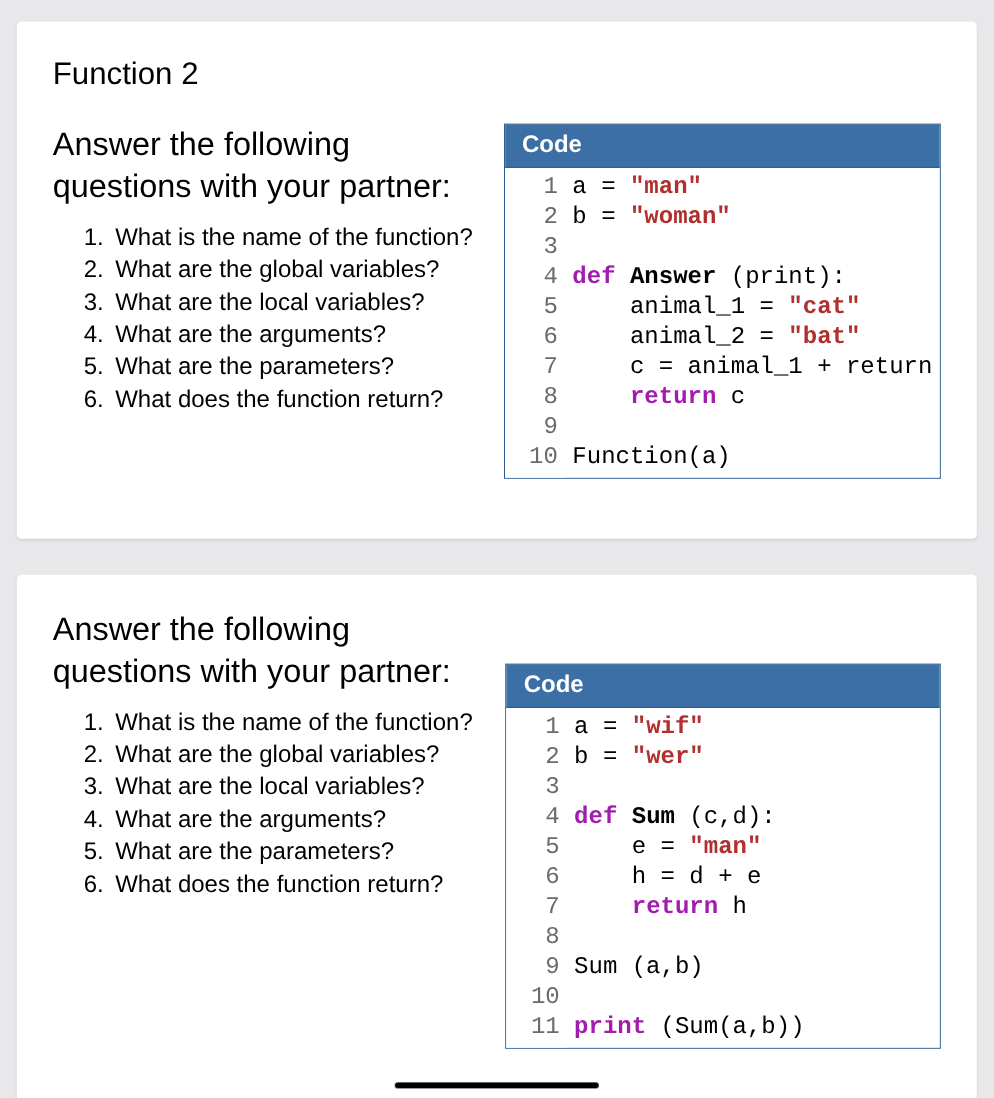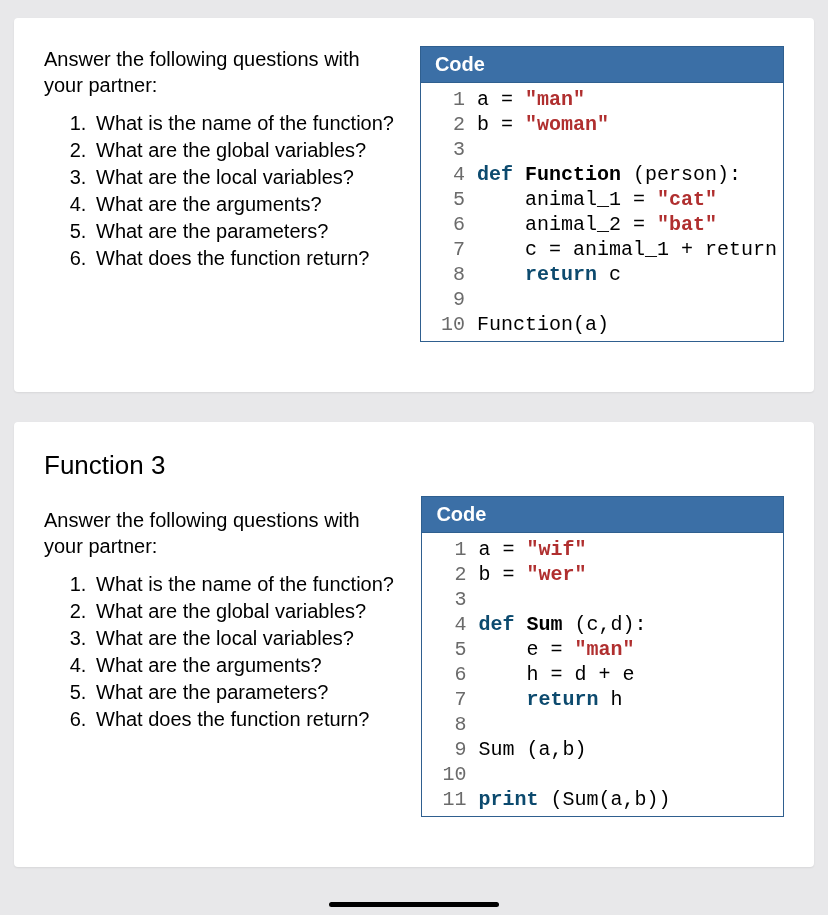--- a/index.html
+++ b/index.html
@@ -21,21 +21,21 @@
   }
   .row { display: flex; gap: 20px; }
   .left { flex: 1 1 50%; }
   .right { flex: 0 0 49%; }
   .card-title {
     font-size: 26px;
     font-weight: 400;
     margin: 0 0 26px 0;
   }
   .intro {
-    font-size: 20px;
+    font-size: 27px;
     margin: 0 0 12px 0;
     line-height: 1.3;
   }
   ol.qlist {
     margin: 2px;
     padding-left: 46px;
     font-size: 20px;
     line-height: 1.35;
   }
   ol.qlist li { padding-left: 4px; }
@@ -64,41 +64,42 @@
     text-align: right;
     padding: 4px 6px 4px 8px;
     user-select: none;
     white-space: pre;
   }
   .code-lines {
     padding: 4px 6px 4px 6px;
     white-space: pre;
     color: #000;
   }
-  .kw  { color: #0c4a6e; font-weight: bold; margin-top: 20px; }
+  .kw  { color: #a21caf; font-weight: bold; margin-top: 20px; }
   .fn  { color: #000; font-weight: bold; }
   .str { color: #b02f2f; font-weight: bold; }
   .nm  { color: #000; }
   .home-indicator {
     width: 170px;
     height: 5px;
     background: #000;
     border-radius: 3px;
     margin: 0 auto;
     position: fixed;
     left: 50%;
     transform: translateX(-50%);
     bottom: 8px;
   }
   .spacer-right { height: 46px; }
 </style>
 </head>
 <body>
 
 <div class="card">
+  <h2 class="card-title">Function 2</h2>
   <div class="row">
     <div class="left">
       <p class="intro">Answer the following questions with your partner:</p>
       <ol class="qlist">
         <li>What is the name of the function?</li>
         <li>What are the global variables?</li>
         <li>What are the local variables?</li>
         <li>What are the arguments?</li>
         <li>What are the parameters?</li>
         <li>What does the function return?</li>
@@ -114,37 +115,36 @@
   4
   5
   6
   7
   8
   9
  10</div>
           <div class="code-lines"><span class="nm">a = </span><span class="str">"man"</span>
 <span class="nm">b = </span><span class="str">"woman"</span>
 <span class="nm"> </span>
-<span class="kw">def </span><span class="fn">Function </span><span class="nm">(person):</span>
+<span class="kw">def </span><span class="fn">Answer </span><span class="nm">(print):</span>
 <span class="nm">    animal_1 = </span><span class="str">"cat"</span>
 <span class="nm">    animal_2 = </span><span class="str">"bat"</span>
 <span class="nm">    c = animal_1 + return</span>
 <span class="nm">    </span><span class="kw">return </span><span class="nm">c</span>
 <span class="nm"> </span>
 <span class="nm">Function(a)</span></div>
         </div>
       </div>
     </div>
   </div>
 </div>
 
 <div class="card">
   <div class="row">
     <div class="left">
-      <h2 class="card-title">Function 3</h2>
       <p class="intro">Answer the following questions with your partner:</p>
       <ol class="qlist">
         <li>What is the name of the function?</li>
         <li>What are the global variables?</li>
         <li>What are the local variables?</li>
         <li>What are the arguments?</li>
         <li>What are the parameters?</li>
         <li>What does the function return?</li>
       </ol>
     </div>

